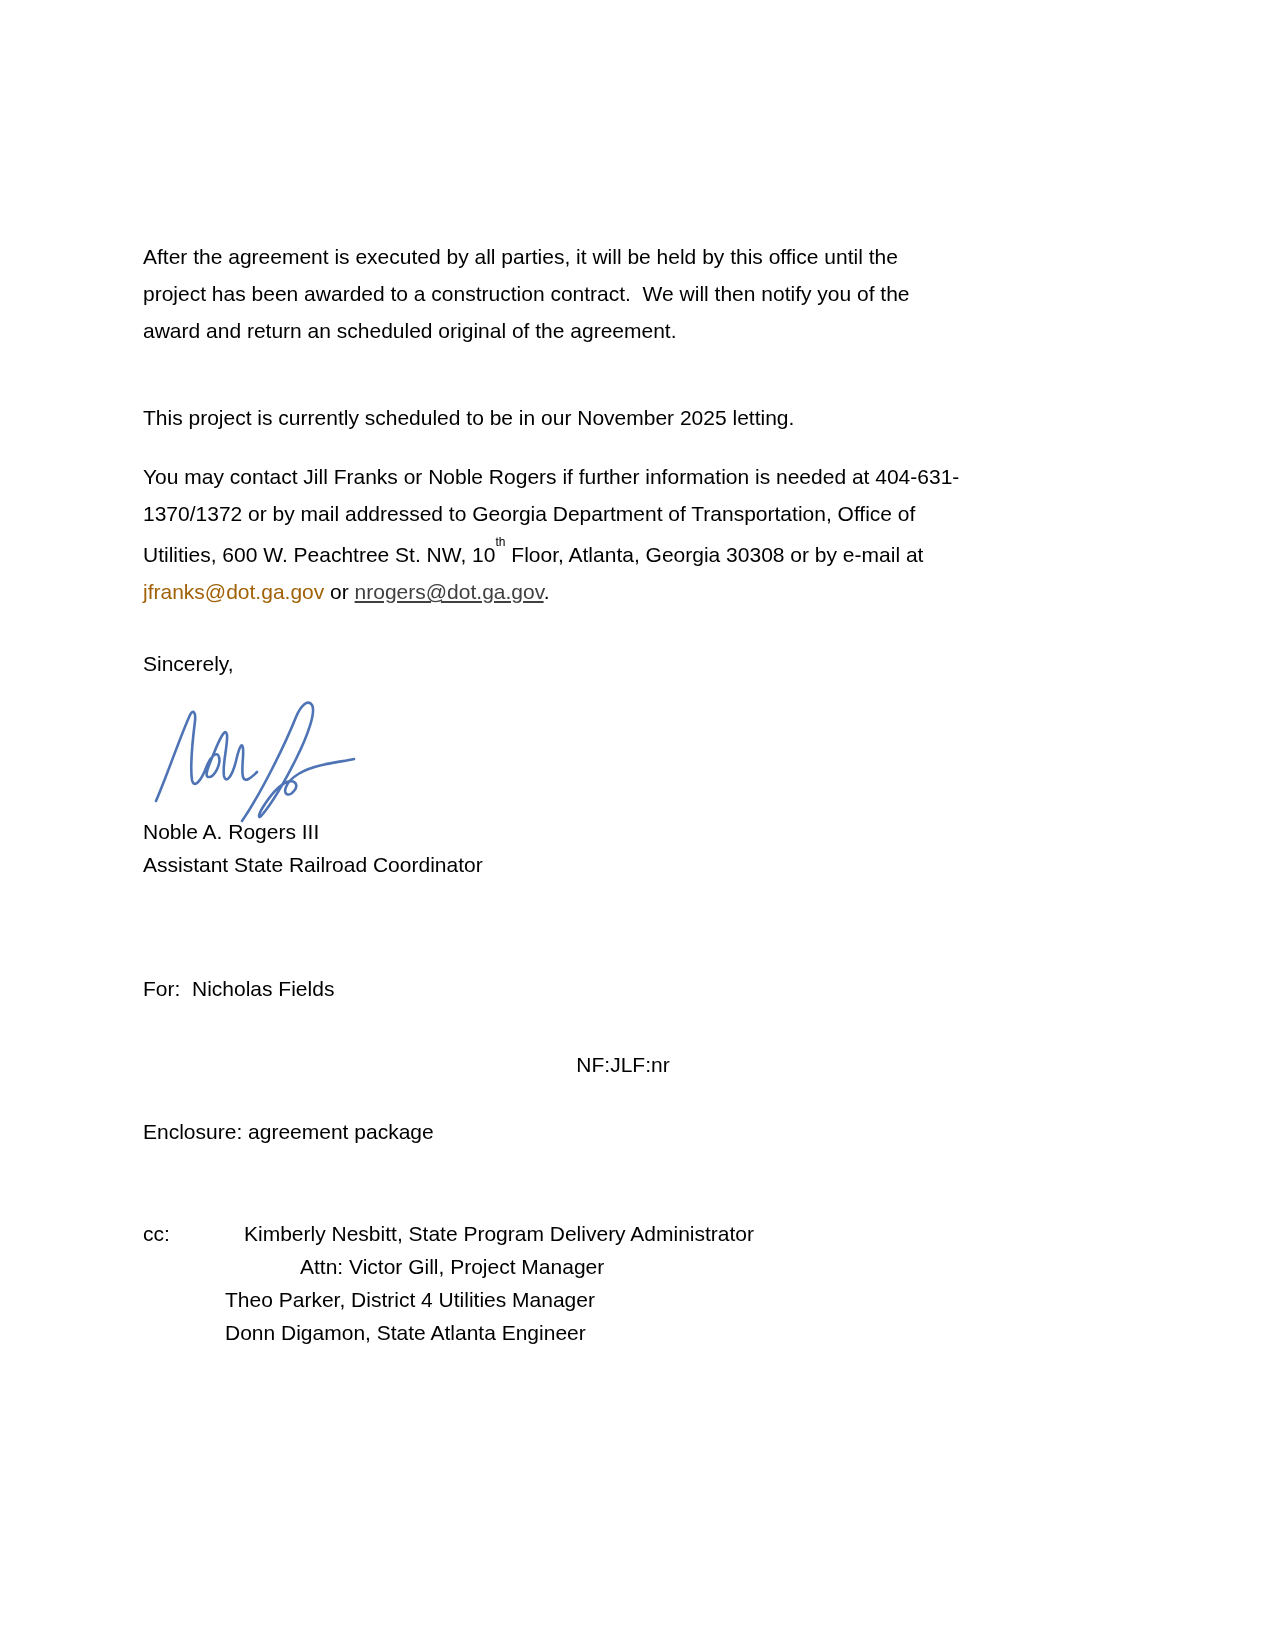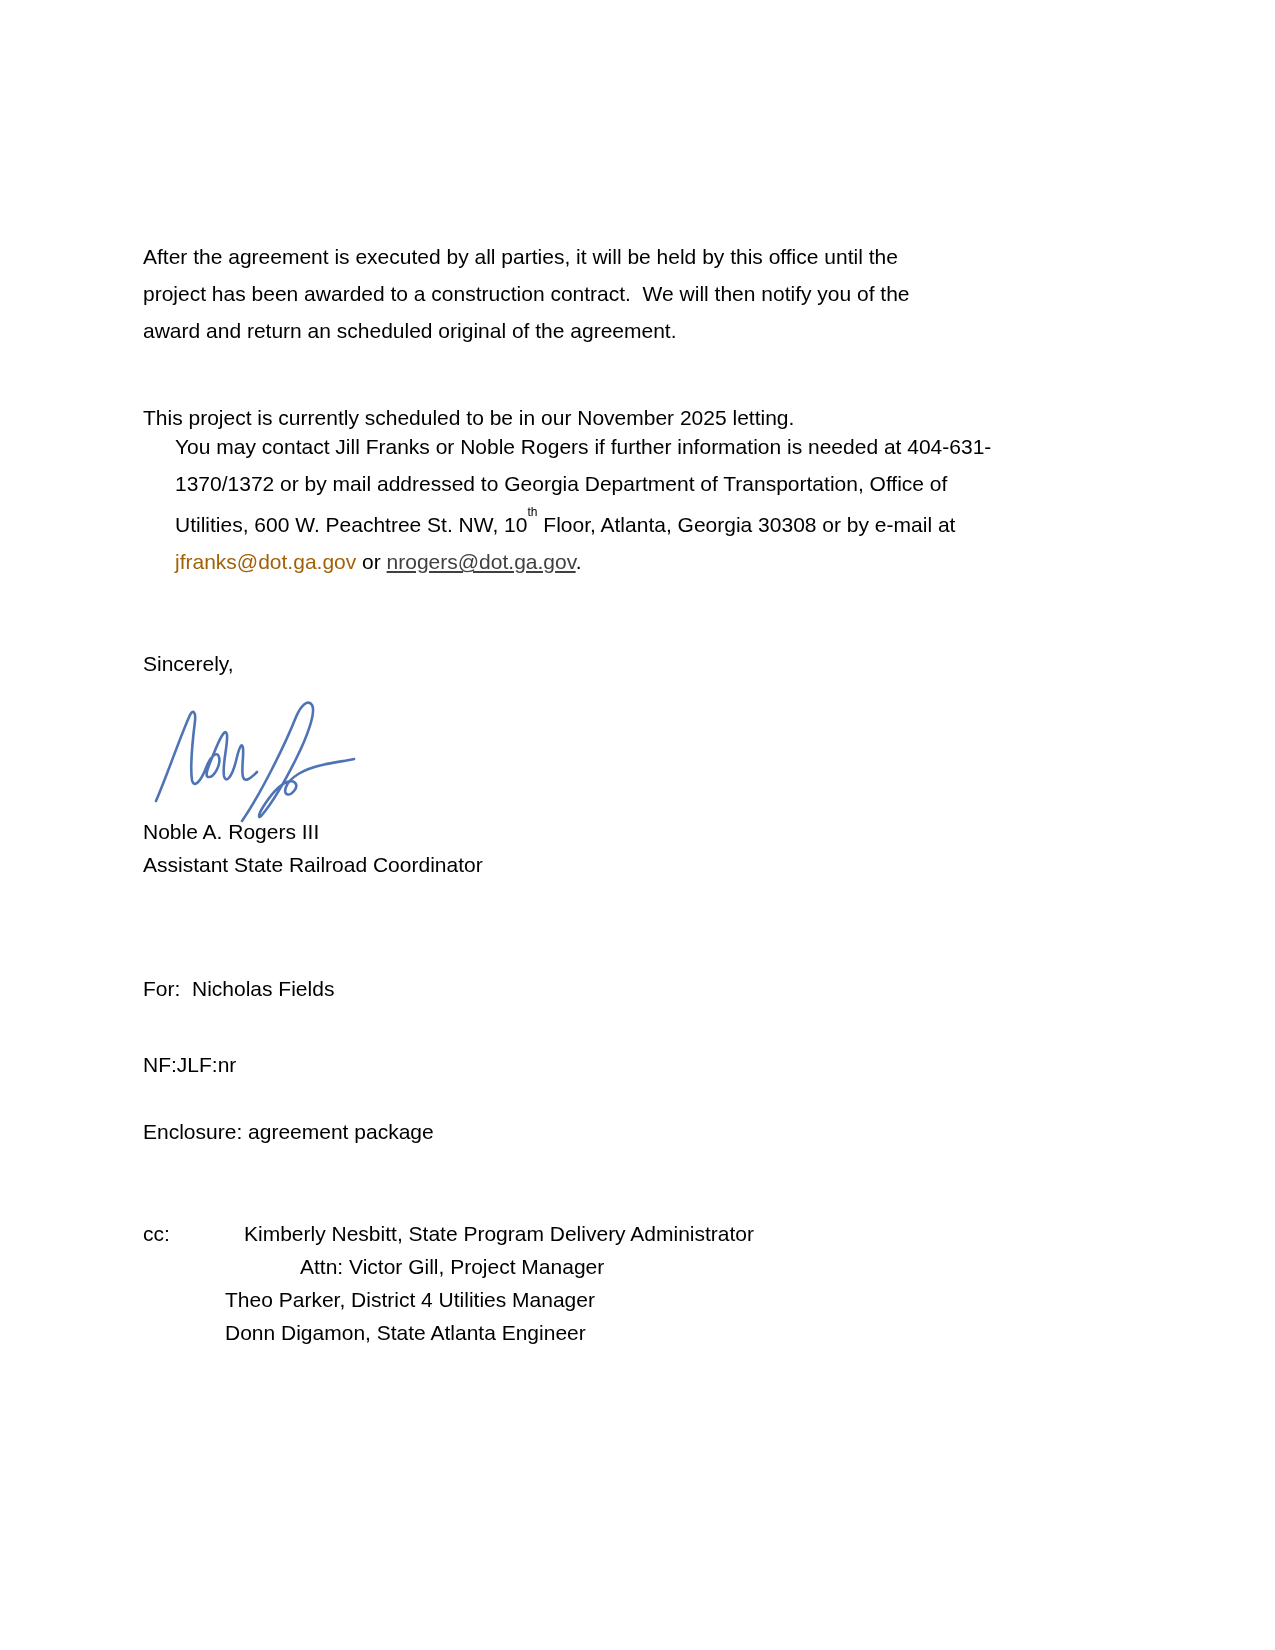--- a/index.html
+++ b/index.html
@@ -12,26 +12,26 @@
     font-size: 21px;
     color: #000000;
     overflow: hidden;
   }
   .block { position: absolute; left: 143px; width: 960px; }
   .para .pline, .pline { line-height: 37px; white-space: pre-wrap; }
   .tight .pline { line-height: 33px; }
 
   .p1 { top: 238px; }
   .p2 { top: 372px; margin-top: 27px; }
-  .p3 { top: 428px; margin-left: 32px; }
+  .p3 { top: 458px; }
   .sincerely { top: 645px; }
   .sigwrap { position: absolute; left: 146px; top: 685px; width: 215px; height: 140px; }
   .nameblock { top: 815px; }
   .forblock { top: 950px; margin-top: 22px; }
-  .initials { top: 1048px; }
+  .initials { top: 1048px; text-align: center; }
   .enclosure { top: 1115px; }
   .ccblock { top: 1217px; }
 
   sup.ord {
     font-size: 12px;
     position: relative;
     top: -8px;
     white-space: pre;
   }
   .link-blue {

